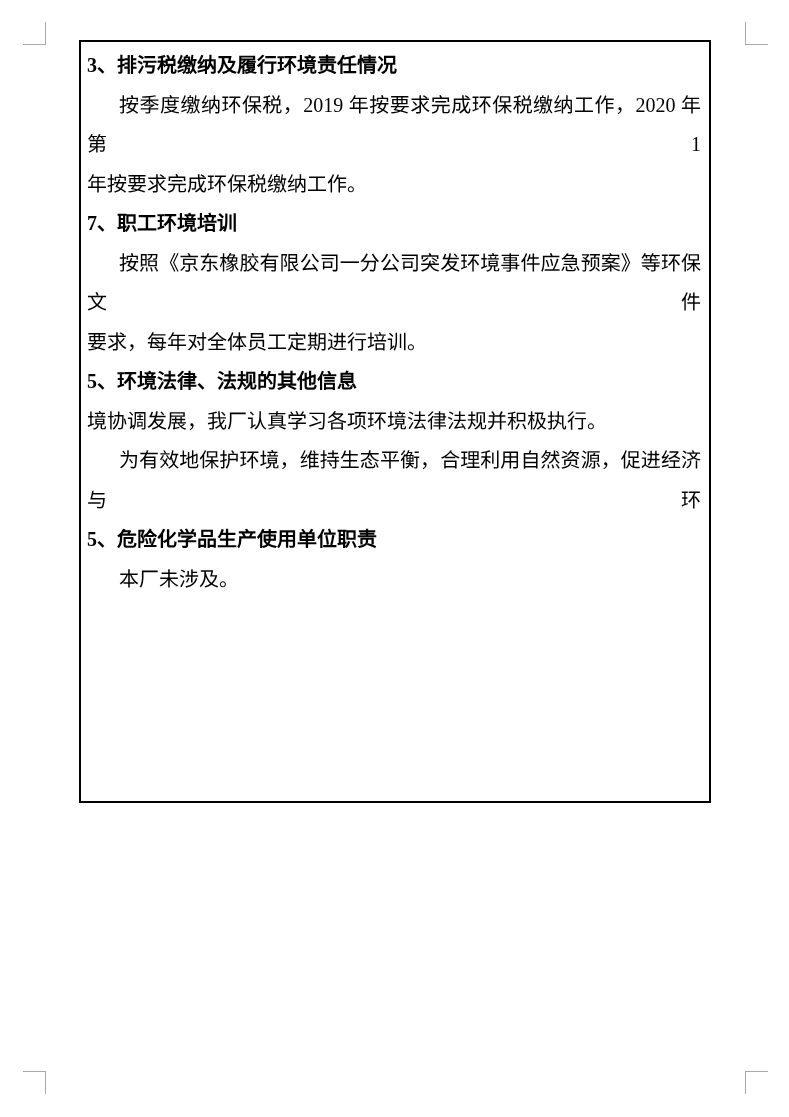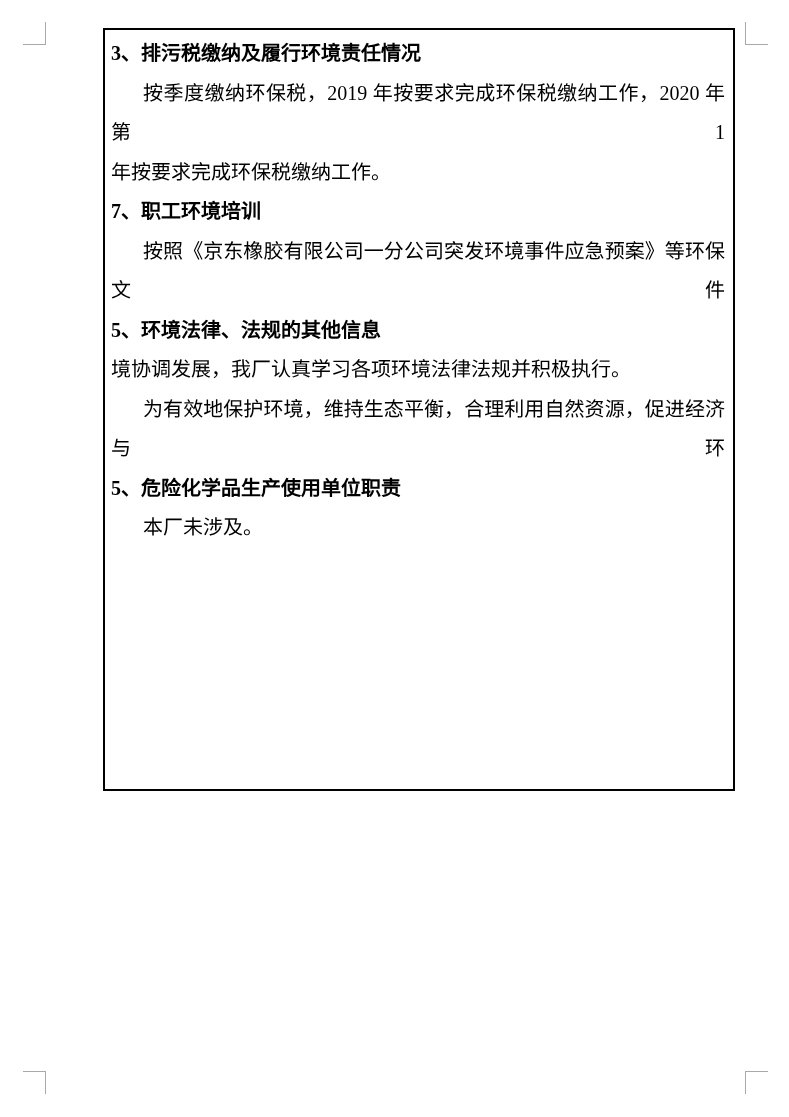--- a/index.html
+++ b/index.html
@@ -23,28 +23,27 @@
     pointer-events: none;
   }
   .crop.tl { left: 23px; top: 22px;  border-right: 1.5px solid var(--mark); border-bottom: 1.5px solid var(--mark); }
   .crop.tr { left: 745px; top: 22px; border-left: 1.5px solid var(--mark);  border-bottom: 1.5px solid var(--mark); }
   .crop.bl { left: 23px; top: 1071px;  border-right: 1.5px solid var(--mark); border-top: 1.5px solid var(--mark); }
   .crop.br { left: 745px; top: 1071px; border-left: 1.5px solid var(--mark);  border-top: 1.5px solid var(--mark); }
   
   .doc-box {
     position: absolute;
     left: 79px;
-    top: 28px;
+    top: 40px;
     width: 632px;
     height: 763px;
     box-sizing: border-box;
     border: 2px solid var(--border);
     padding: 4px 8px 0 6px;
     color: var(--text);
-    margin-left: 24px;
   }
   .line {
     display: block;
     font-size: 20px;
     line-height: 39.5px;
     text-align: justify;
     text-justify: inter-ideograph;
     white-space: normal;
     color: var(--text);
   }
@@ -69,20 +68,21 @@
 
     <section>
       <div class="line heading">3、排污税缴纳及履行环境责任情况</div>
       <div class="line indent fill">按季度缴纳环保税，2019 年按要求完成环保税缴纳工作，2020 年第 1</div>
       <div class="line">年按要求完成环保税缴纳工作。</div>
     </section>
 
     <section>
       <div class="line heading">7、职工环境培训</div>
       <div class="line indent fill">按照《京东橡胶有限公司一分公司突发环境事件应急预案》等环保文件</div>
+      <div class="line">要求，每年对全体员工定期进行培训。</div>
     </section>
 
     <section>
       <div class="line heading">5、环境法律、法规的其他信息</div>
       <div class="line">境协调发展，我厂认真学习各项环境法律法规并积极执行。</div>
       <div class="line indent fill">为有效地保护环境，维持生态平衡，合理利用自然资源，促进经济与环</div>
     </section>
 
     <section>
       <div class="line heading">5、危险化学品生产使用单位职责</div>

